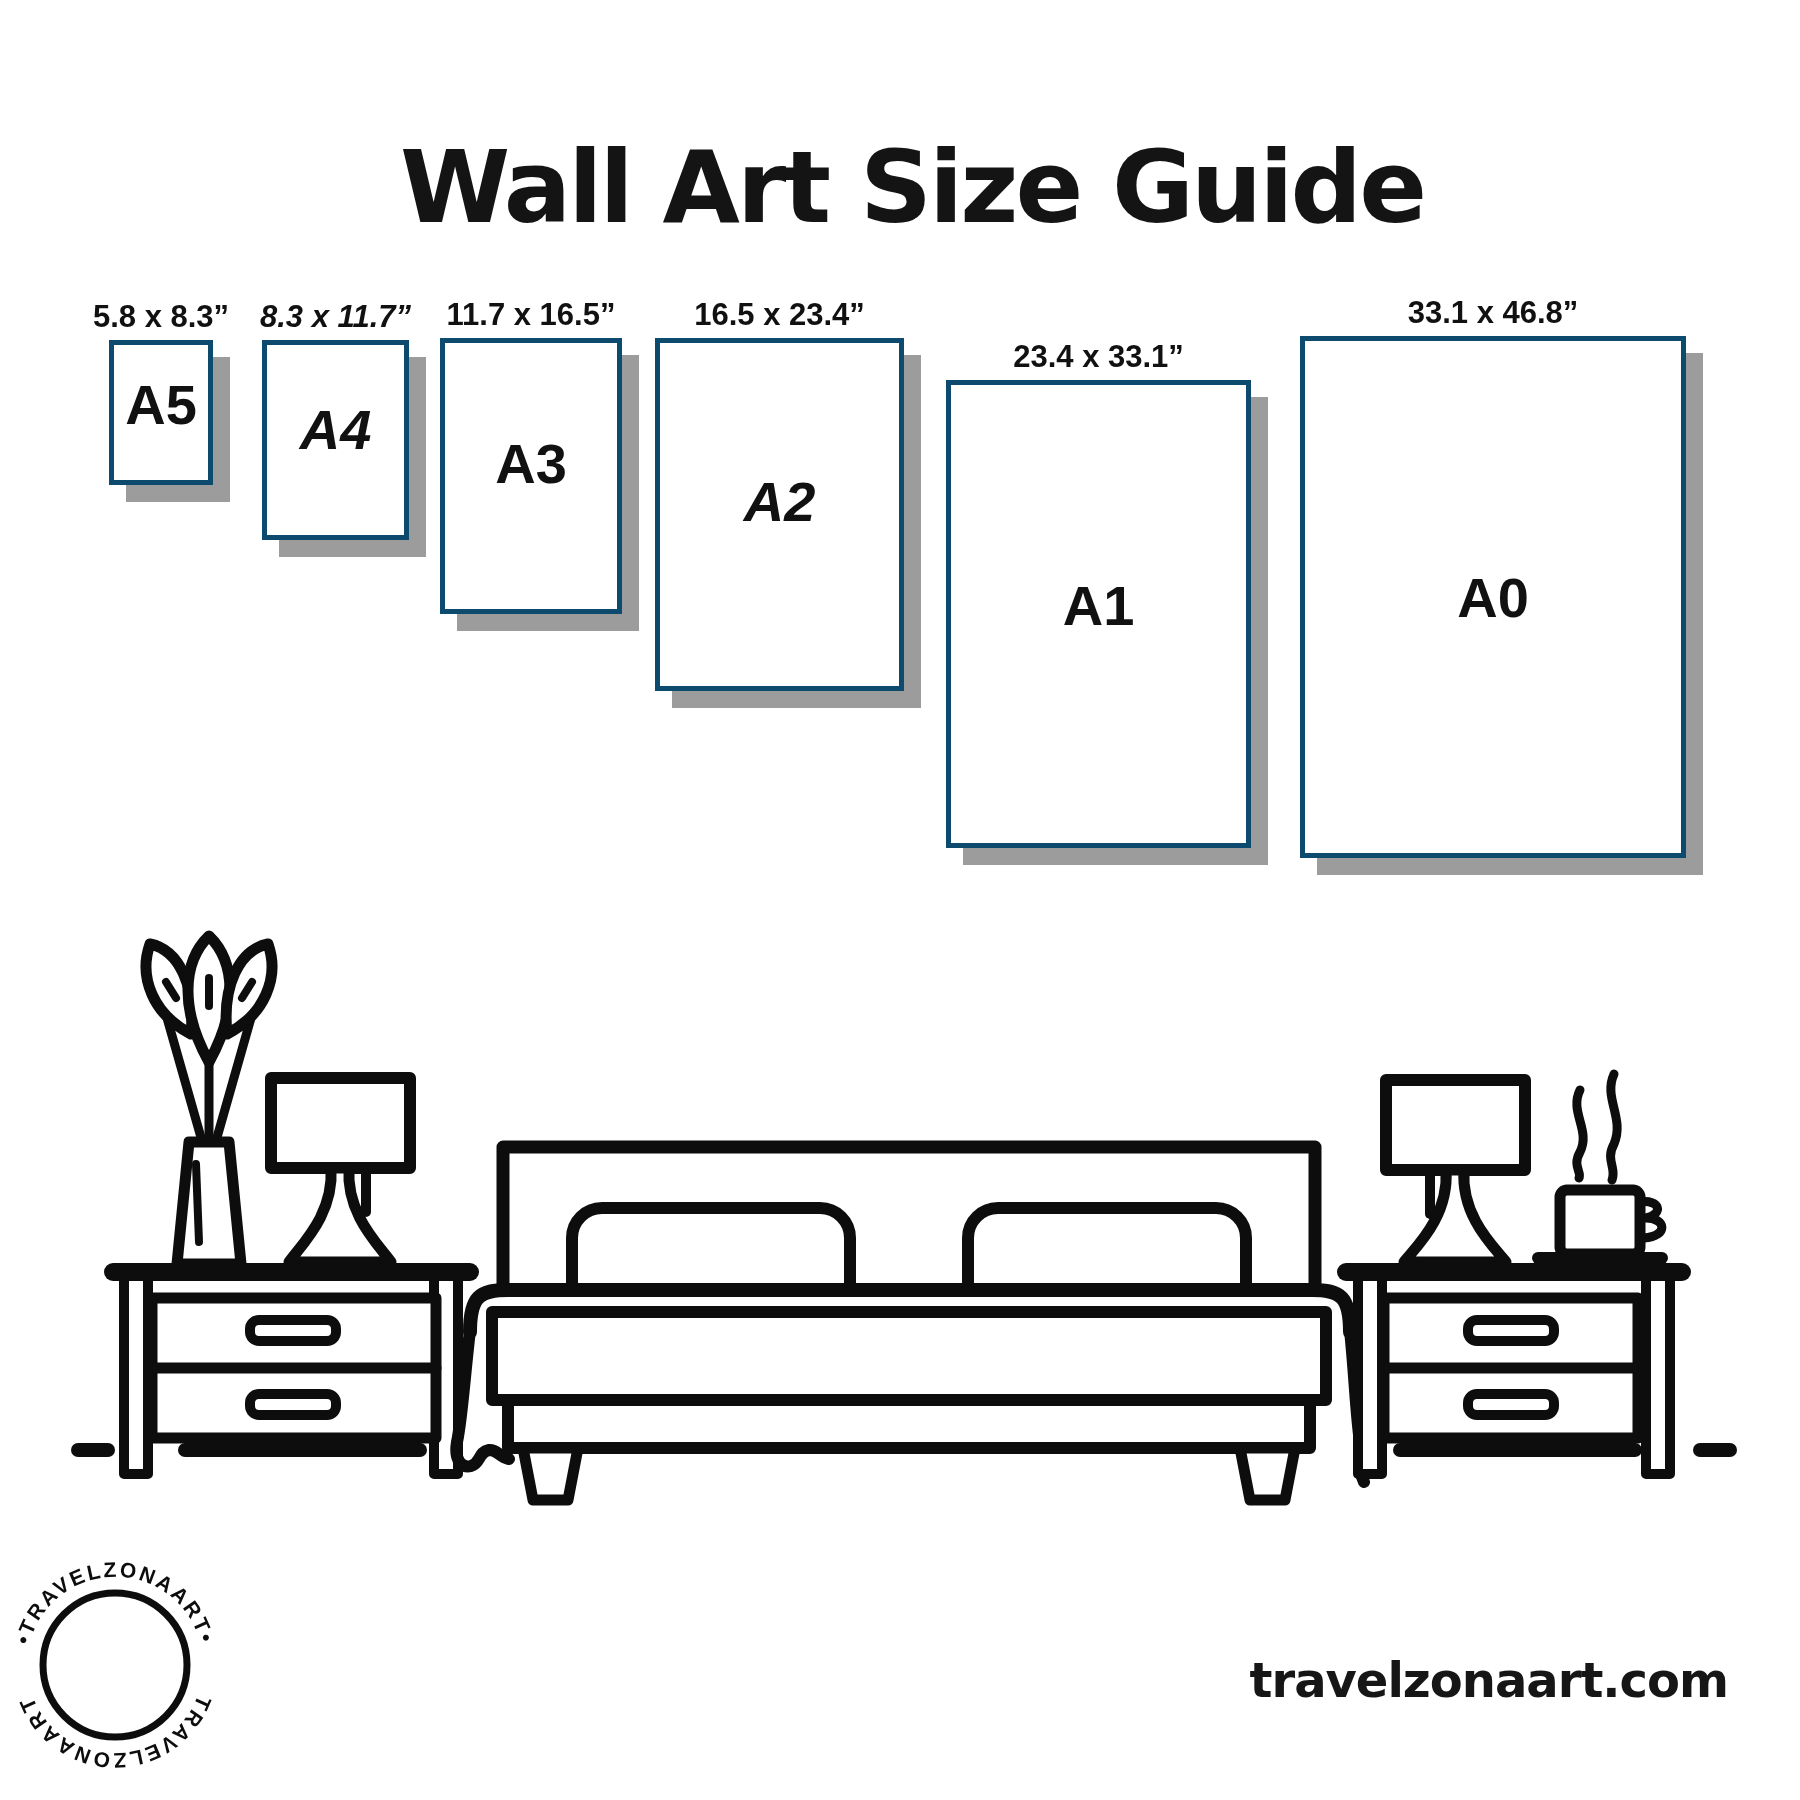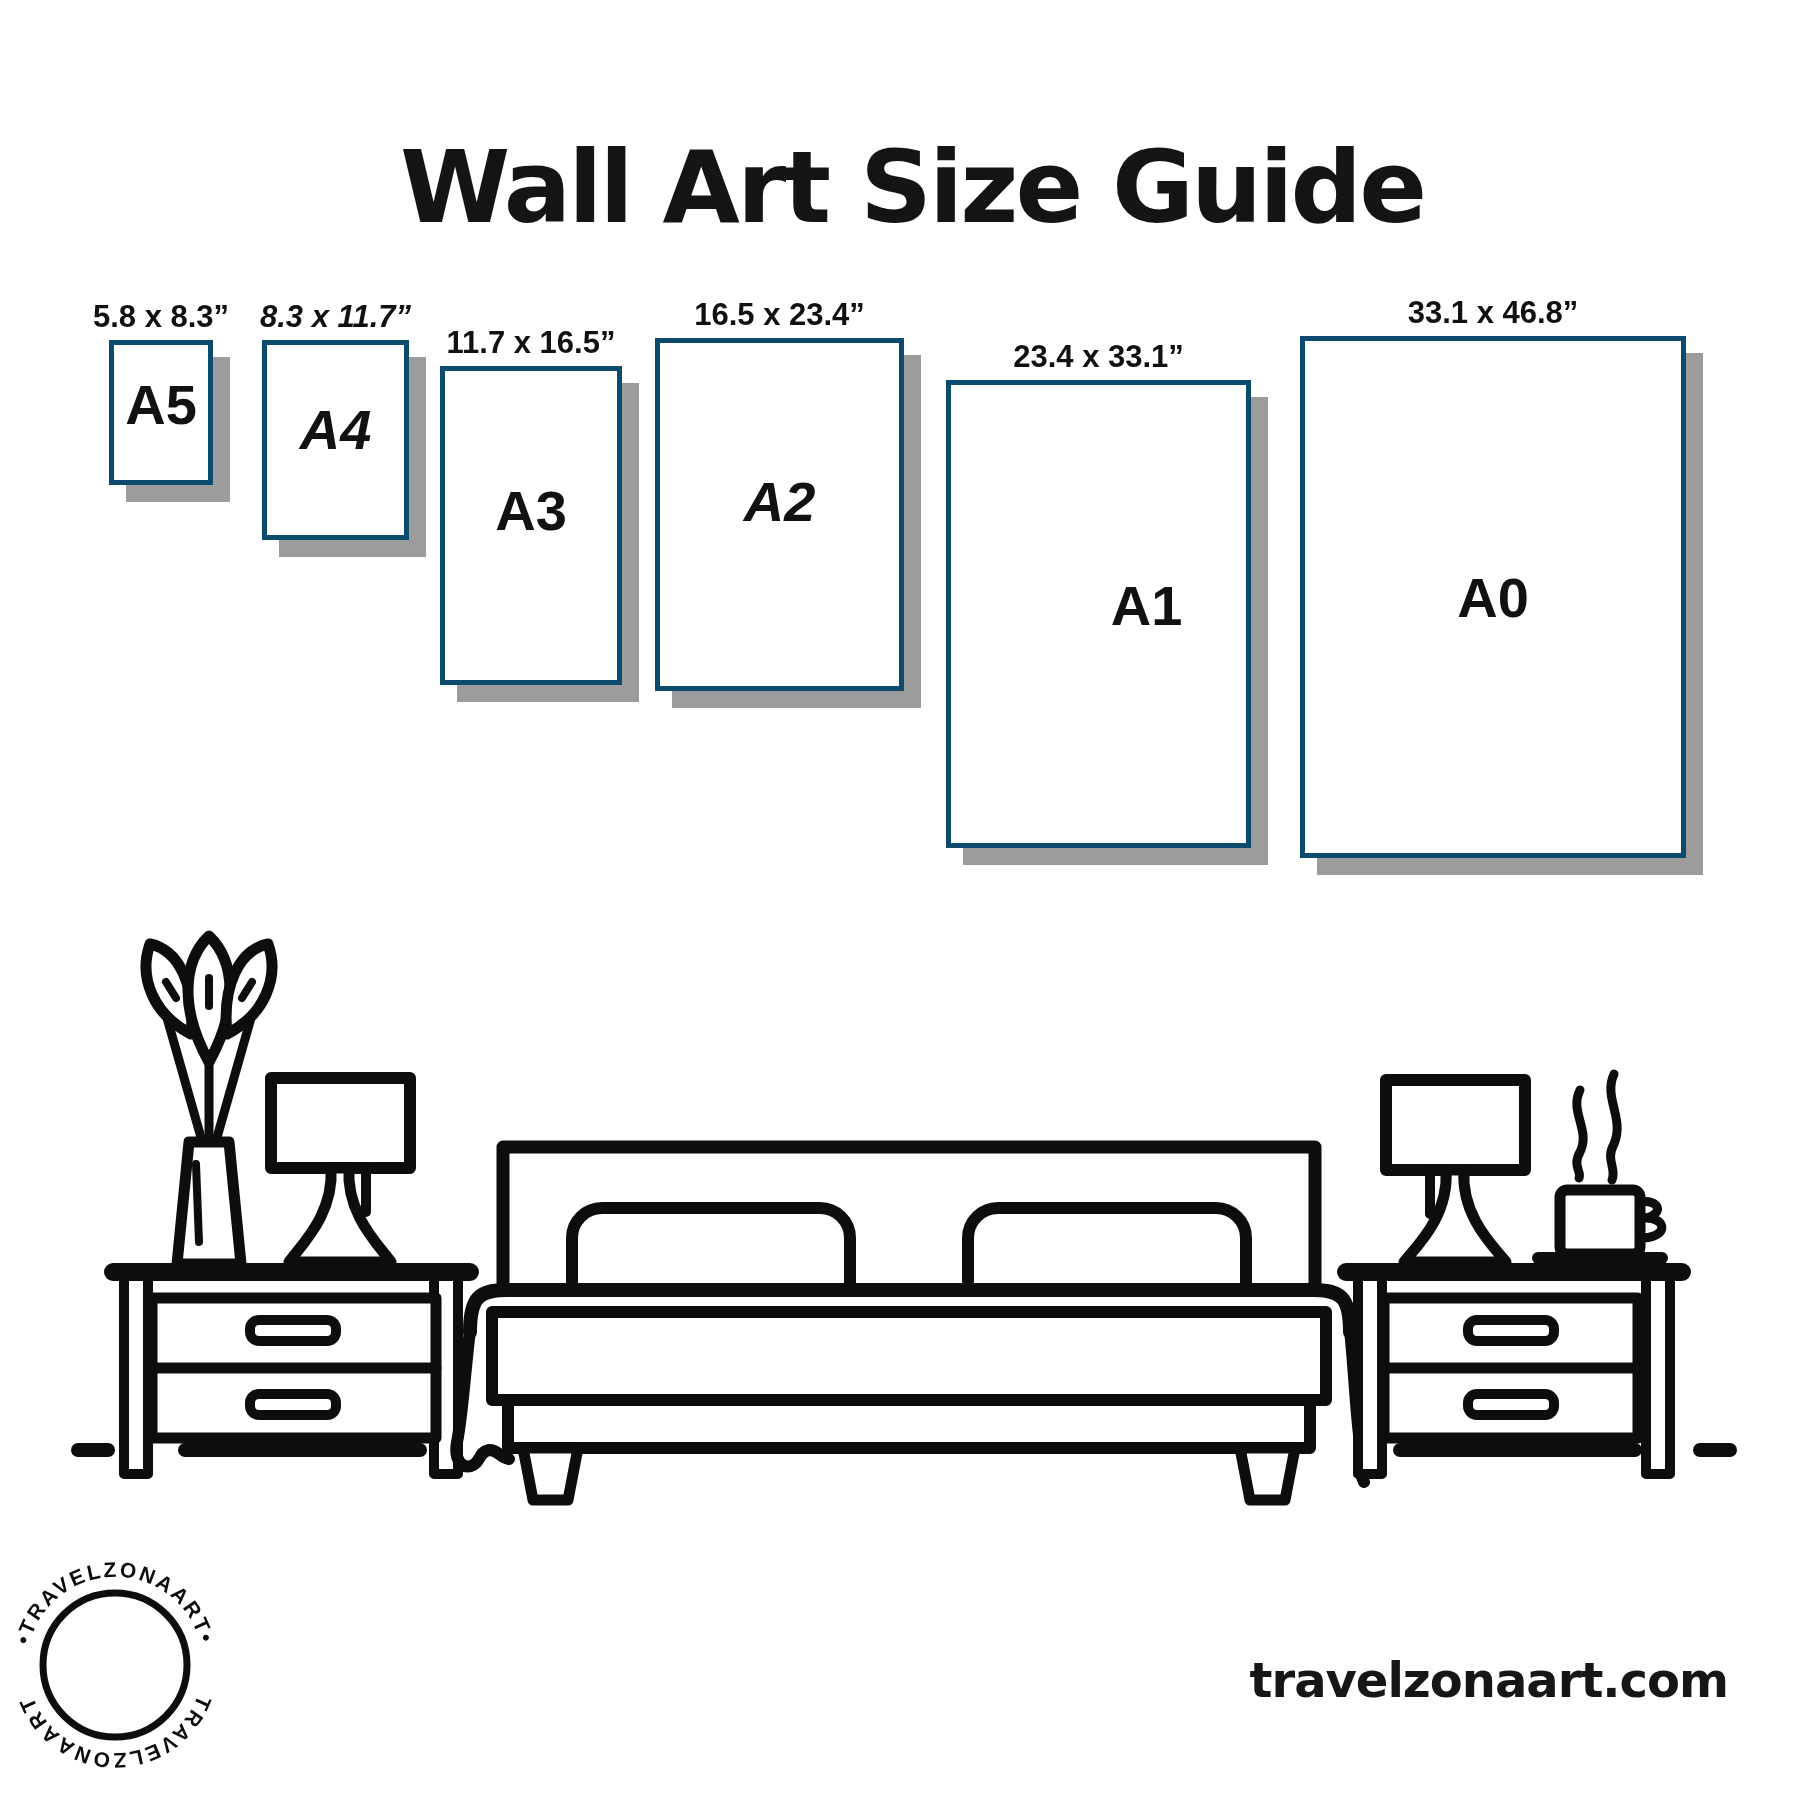--- a/index.html
+++ b/index.html
@@ -36,31 +36,31 @@
 
   <div class="frames" id="frames">
       <div class="frame" style="left: 109px; top: 340px; width: 104px; height: 145px;">
         <span class="dims">5.8 x 8.3”</span>
         <span class="letter" style="top: 44%;">A5</span>
       </div>
       <div class="frame" style="left: 262px; top: 340px; width: 147px; height: 200px; font-style: italic;">
         <span class="dims">8.3 x 11.7”</span>
         <span class="letter" style="top: 44%;">A4</span>
       </div>
-      <div class="frame" style="left: 440px; top: 338px; width: 182px; height: 319px; margin-top: 28px;">
+      <div class="frame" style="left: 440px; top: 338px; width: 182px; height: 276px;">
         <span class="dims">11.7 x 16.5”</span>
         <span class="letter" style="top: 45%;">A3</span>
       </div>
       <div class="frame" style="left: 655px; top: 338px; width: 249px; height: 353px;">
         <span class="dims">16.5 x 23.4”</span>
         <span class="letter" style="top: 46%; font-style: italic;">A2</span>
       </div>
       <div class="frame" style="left: 946px; top: 336px; width: 305px; height: 468px; margin-top: 44px;">
         <span class="dims">23.4 x 33.1”</span>
-        <span class="letter" style="top: 48%; padding-left: 48px;">A1</span>
+        <span class="letter" style="top: 48%;">A1</span>
       </div>
       <div class="frame" style="left: 1300px; top: 336px; width: 386px; height: 522px;">
         <span class="dims">33.1 x 46.8”</span>
         <span class="letter" style="top: 50%;">A0</span>
       </div>
     </div>
 
   <svg class="scene" style="left:0;top:900px" width="1800" height="650" viewBox="0 900 1800 650">
 
     <g>

